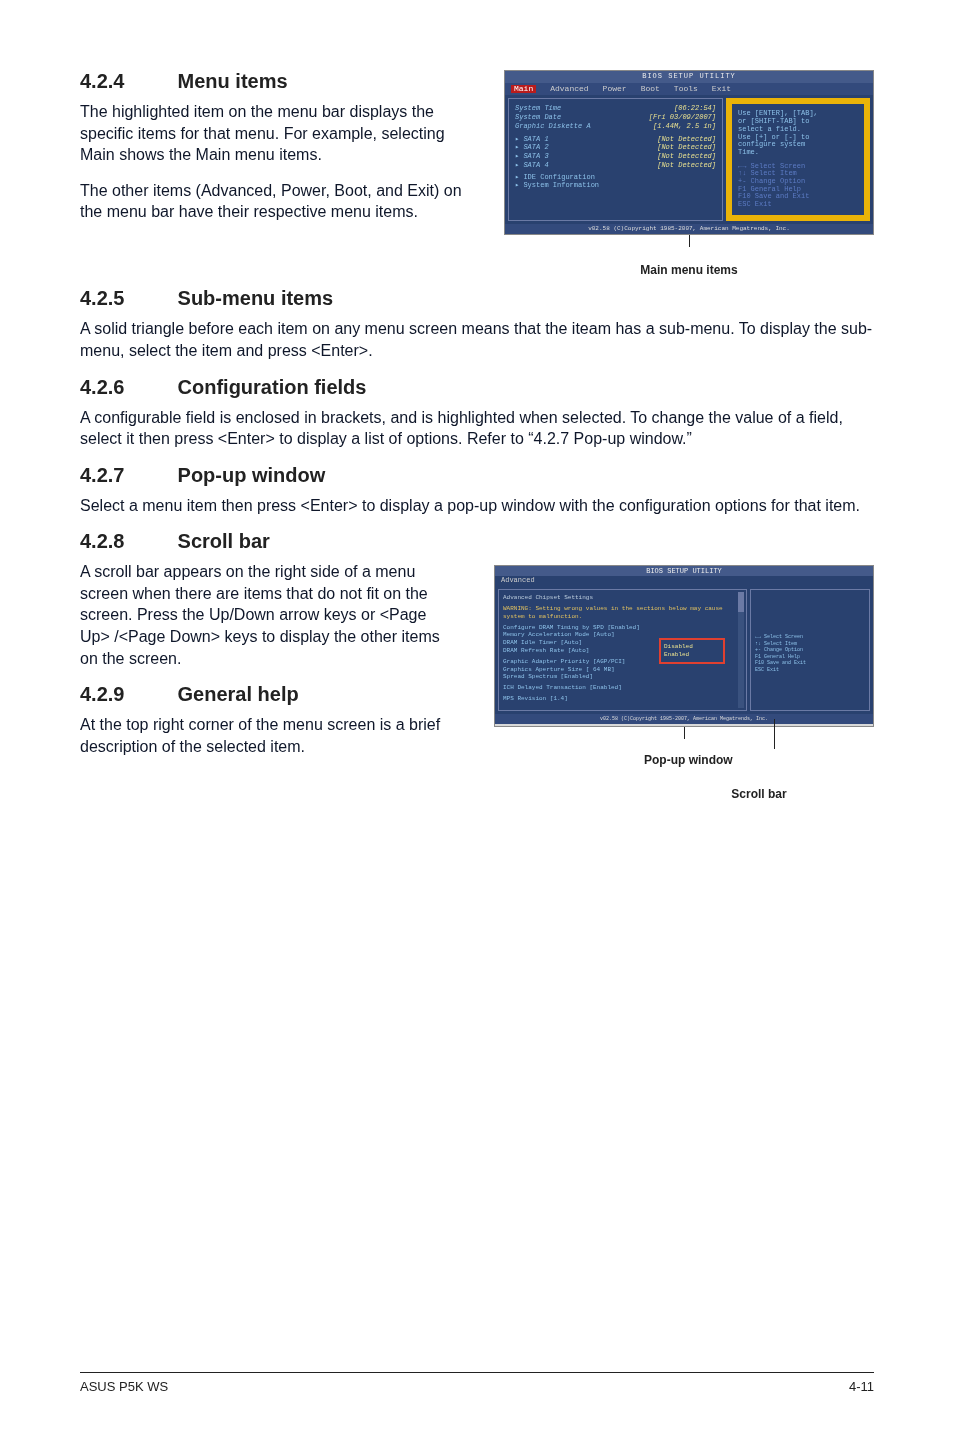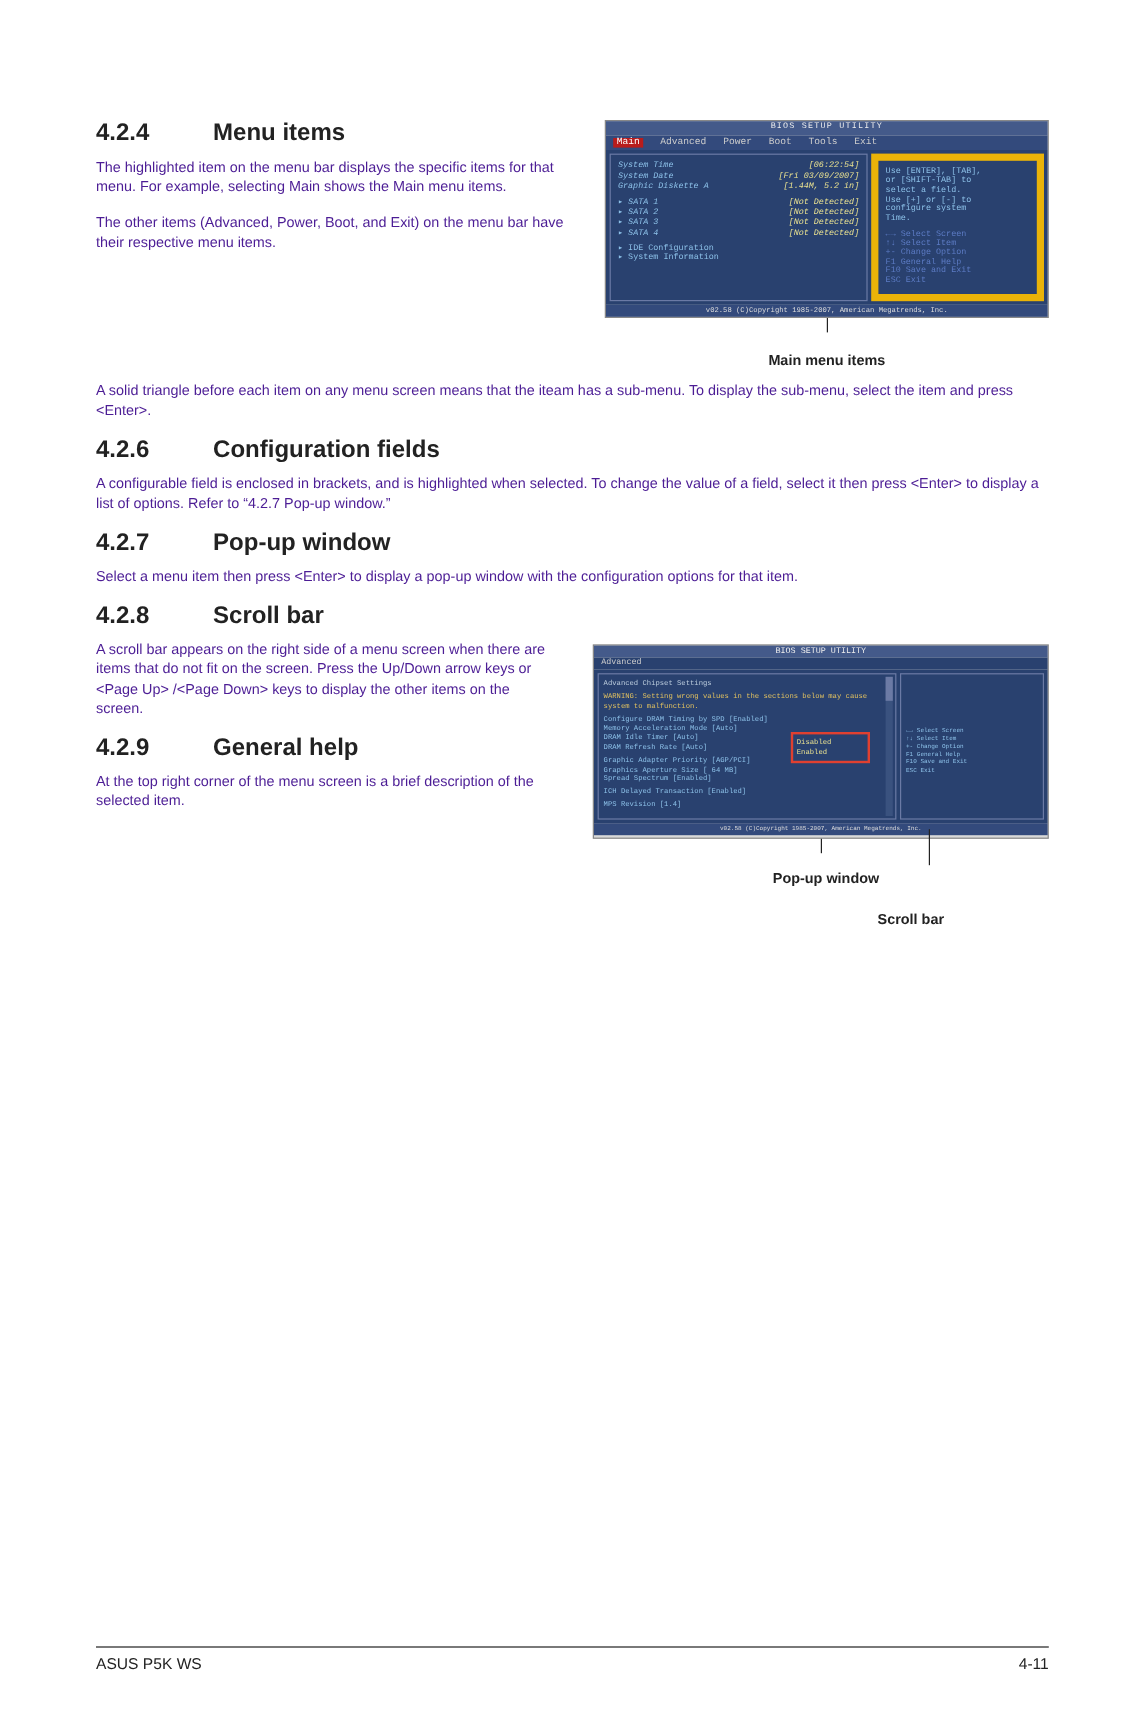--- a/index.html
+++ b/index.html
@@ -5,39 +5,39 @@
   body {
     margin: 0;
     padding: 0;
     background: #fff;
     font-family: Arial, Helvetica, sans-serif;
     width: 954px;
     color: #333;
   }
   .page {
     width: 954px;
-    padding: 100px 80px 20px 80px;
+    padding: 70px 80px 20px 80px;
     box-sizing: border-box;
     position: relative;
     min-height: 1438px;
   }
   h2 {
     font-size: 20px;
     font-weight: bold;
     color: #222;
     margin: 0 0 8px 0;
   }
   h2 .num {
     display: inline-block;
     min-width: 92px;
   }
   p {
-    font-size: 12px;
+    font-size: 16px;
     line-height: 1.35;
-    color: #4c1d95;
+    color: #0f172a;
     margin: 0 0 14px 0;
   }
   .row-top {
     display: flex;
     align-items: flex-start;
     gap: 30px;
     margin-bottom: 10px;
   }
   .col-left { flex: 1; }
   .col-right { width: 370px; flex-shrink: 0; }
@@ -226,21 +226,21 @@
             <div class="bios-row">
                 <span>System Time</span>
                 <span class="bios-val">[06:22:54]</span>
               </div>
             <div class="bios-row">
                 <span>System Date</span>
                 <span class="bios-val">[Fri 03/09/2007]</span>
               </div>
             <div class="bios-row">
                 <span>Graphic Diskette A</span>
-                <span class="bios-val">[1.44M, 5.2 in]</span>
+                <span class="bios-val">[1.44M, 2.5 in]</span>
               </div>
             <div style="height:4px"></div>
             <div class="bios-row">
                 <span>▸ SATA 1</span>
                 <span class="bios-val">[Not Detected]</span>
               </div>
             <div class="bios-row">
                 <span>▸ SATA 2</span>
                 <span class="bios-val">[Not Detected]</span>
               </div>
@@ -274,20 +274,24 @@
           </div>
         </div>
         <div class="bios-footer">v02.58 (C)Copyright 1985-2007, American Megatrends, Inc.</div>
       </div>
       <div class="caption-line"></div>
       <div class="caption">Main menu items</div>
     </div>
   </div>
 
   <div class="section-block">
+    <h2>
+      <span class="num">4.2.5</span>
+      <span>Sub-menu items</span>
+    </h2>
     <p>A solid triangle before each item on any menu screen means that the iteam has a sub-menu. To display the sub-menu, select the item and press &lt;Enter&gt;.</p>
   </div>
 
   <div class="section-block">
     <h2>
       <span class="num">4.2.6</span>
       <span>Configuration fields</span>
     </h2>
     <p>A configurable field is enclosed in brackets, and is highlighted when selected. To change the value of a field, select it then press &lt;Enter&gt; to display a list of options. Refer to “4.2.7 Pop-up window.”</p>
   </div>

